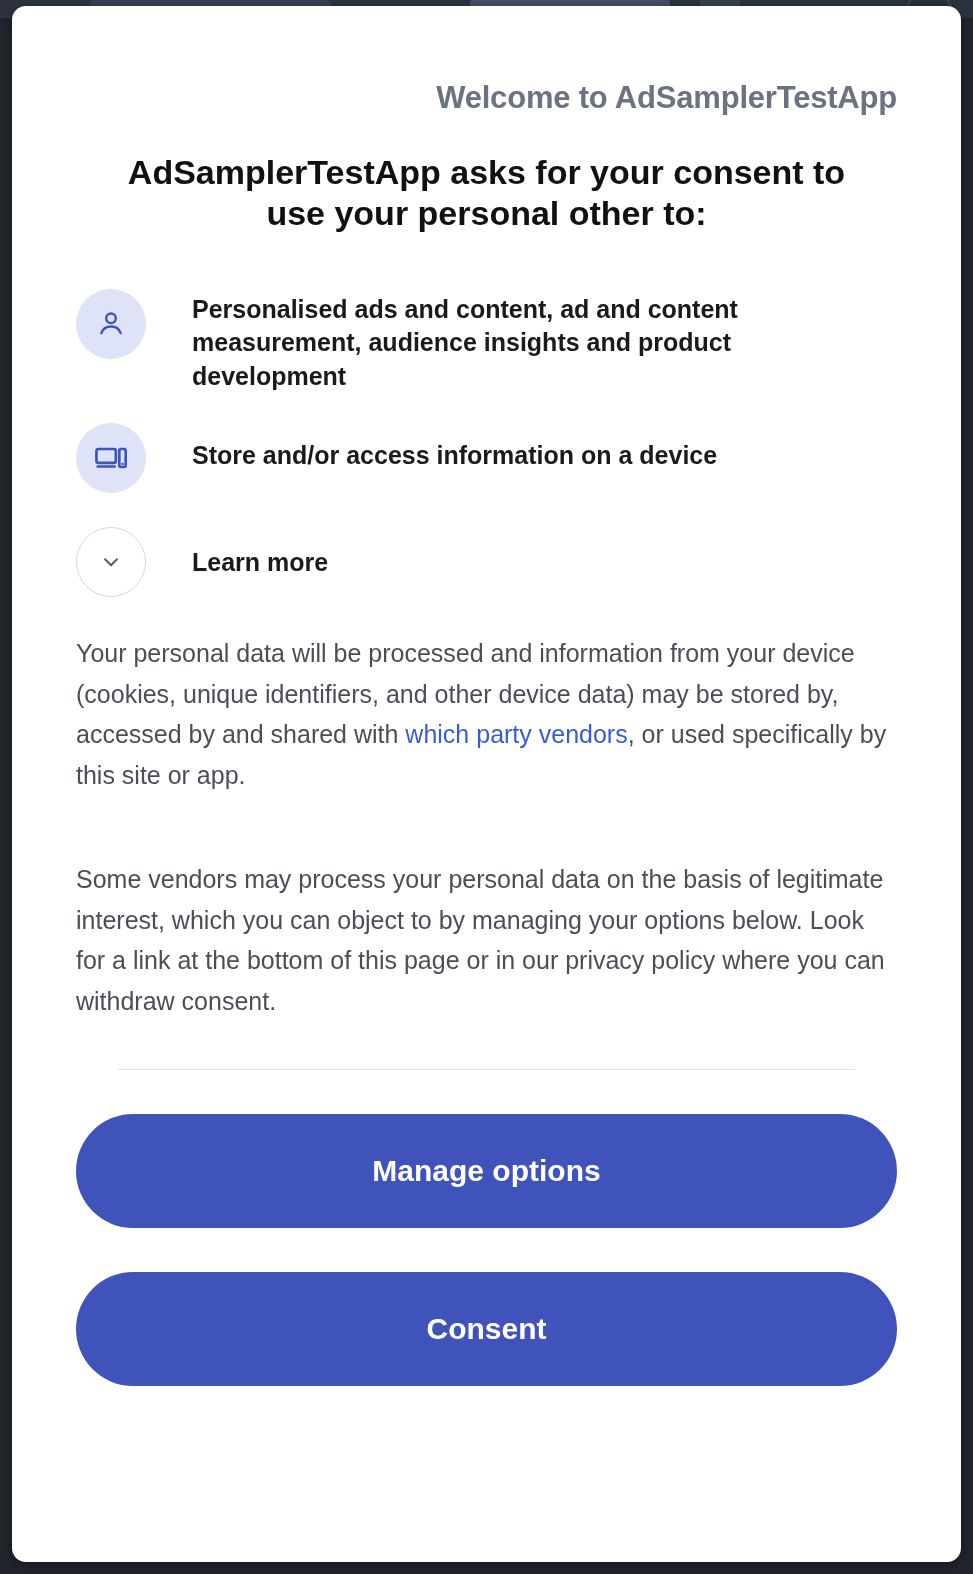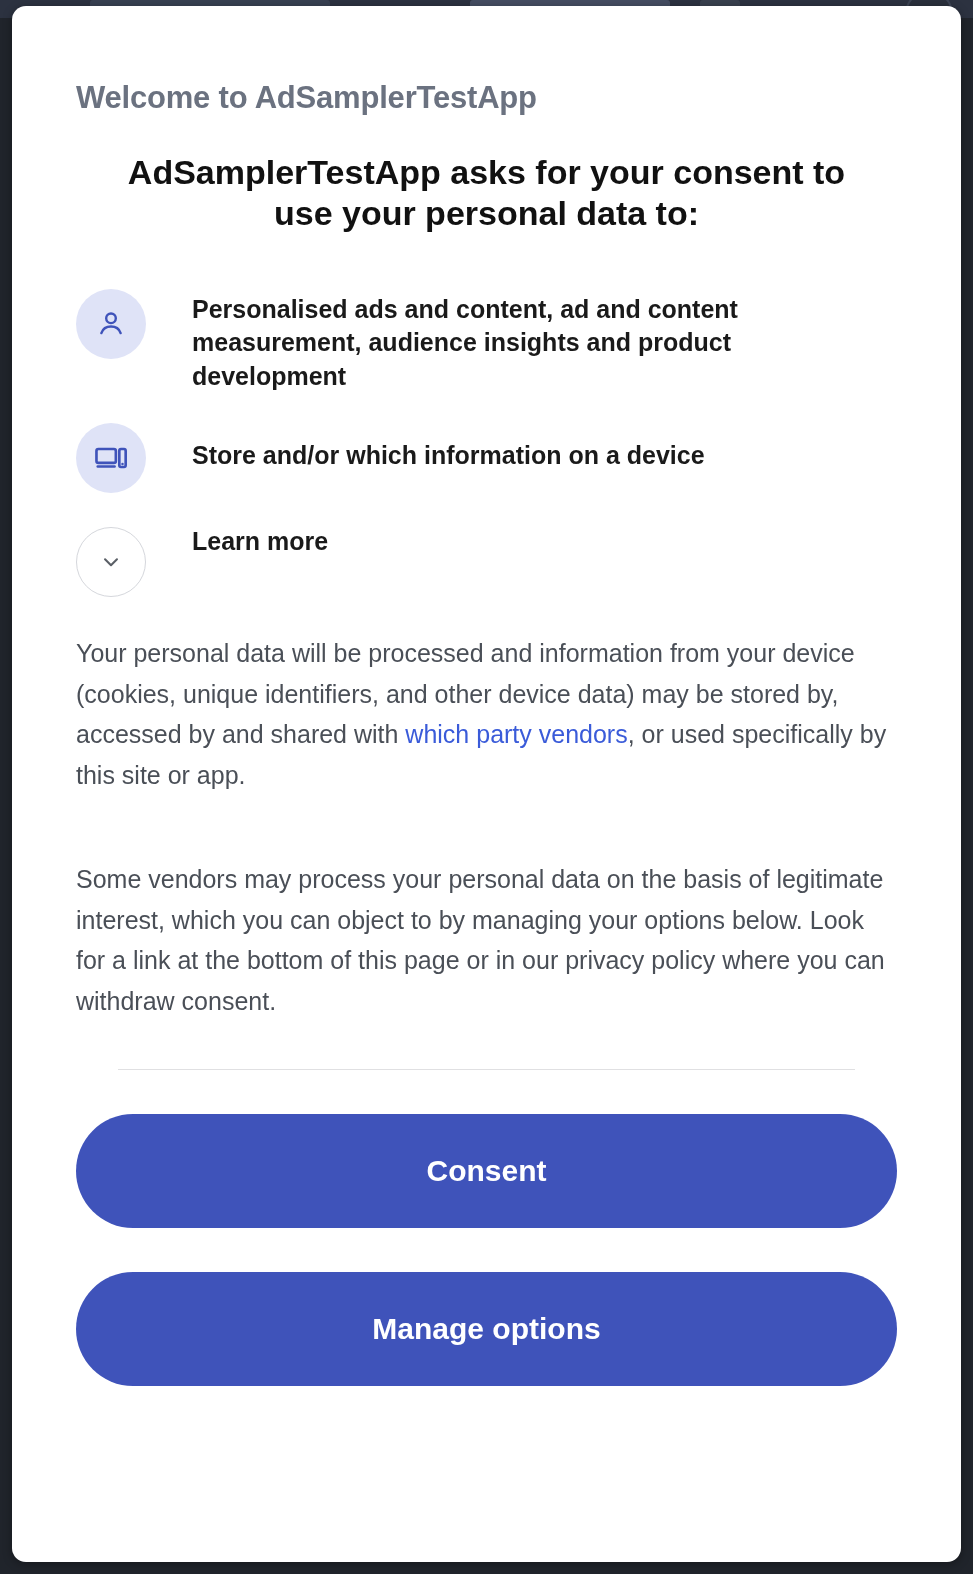--- a/index.html
+++ b/index.html
@@ -81,21 +81,21 @@
     box-sizing: border-box;
     overflow: hidden;
   }
 
   .dialog-inner {
     padding: 0 64px;
     box-sizing: border-box;
   }
 
   .welcome-title {
-    text-align: left;
+    text-align: right;
     font-size: 31px;
     font-weight: bold;
     color: #6b7280;
     letter-spacing: -0.2px;
     padding-top: 74px;
   }
 
   .consent-heading {
     text-align: center;
     font-size: 34px;
@@ -135,20 +135,21 @@
     padding-top: 6px;
     max-width: 700px;
   }
 
   .row-device .purpose-text {
     padding-top: 18px;
   }
 
   .learn-more-row {
     display: flex;
+    align-items: center;
     margin-top: 34px;
   }
   .learn-more-icon {
     flex: 0 0 70px;
     width: 70px;
     height: 70px;
     border-radius: 50%;
     background: #ffffff;
     border: 1px solid #d5d7dc;
     display: flex;
@@ -216,21 +217,21 @@
     <div class="bg-mid"></div>
     <div class="bg-right"></div>
     <div class="bg-circle"></div>
   </div>
 
   <div class="dialog">
     <div class="dialog-inner">
 
       <div class="welcome-title">Welcome to AdSamplerTestApp</div>
 
-      <div class="consent-heading">AdSamplerTestApp asks for your consent to use your personal data to:</div>
+      <div class="consent-heading">AdSamplerTestApp asks for your consent to use your personal other to:</div>
 
       <div class="purposes">
 
         <div class="purpose-row row-person">
           <div class="purpose-icon">
             <svg width="34" height="34" viewBox="0 0 24 24" aria-hidden="true">
               <circle cx="12" cy="8" r="3.4" fill="none" stroke="#3f53ba" stroke-width="1.7"></circle>
               <path d="M5.2 18.4c1.1-3.2 3.7-4.6 6.8-4.6s5.7 1.4 6.8 4.6" fill="none" stroke="#3f53ba" stroke-width="1.7" stroke-linecap="round"></path>
             </svg>
           </div>
@@ -239,21 +240,21 @@
 
         <div class="purpose-row row-device">
           <div class="purpose-icon">
             <svg width="36" height="34" viewBox="0 0 26 24" aria-hidden="true">
               <rect x="2.5" y="5.5" width="14" height="10" rx="1.4" fill="none" stroke="#3f53ba" stroke-width="1.9"></rect>
               <rect x="19" y="5.5" width="4.6" height="13" rx="1.2" fill="none" stroke="#3f53ba" stroke-width="1.9"></rect>
               <rect x="2.5" y="17.2" width="14" height="1.9" rx="0.9" fill="#3f53ba"></rect>
               <circle cx="21.3" cy="16.3" r="0.9" fill="#3f53ba"></circle>
             </svg>
           </div>
-          <div class="purpose-text">Store and/or which information on a device</div>
+          <div class="purpose-text">Store and/or access information on a device</div>
         </div>
 
       </div>
 
       <div class="learn-more-row">
         <div class="learn-more-icon">
           <svg width="26" height="26" viewBox="0 0 24 24" aria-hidden="true">
             <path d="M6.5 9.5 L12 15 L17.5 9.5" fill="none" stroke="#5a5f66" stroke-width="1.9" stroke-linecap="round" stroke-linejoin="round"></path>
           </svg>
         </div>
@@ -262,19 +263,19 @@
 
       <div class="body-paragraph">
         <span>Your personal data will be processed and information from your device (cookies, unique identifiers, and other device data) may be stored by, accessed by and shared with </span><a class="vendor-link" href="#">which party vendors</a><span>, or used specifically by this site or app.</span>
       </div>
 
       <div class="body-paragraph second">Some vendors may process your personal data on the basis of legitimate interest, which you can object to by managing your options below. Look for a link at the bottom of this page or in our privacy policy where you can withdraw consent.</div>
 
       <div class="divider"></div>
 
       <div class="actions">
+        <button class="btn">Manage options</button>
         <button class="btn">Consent</button>
-        <button class="btn">Manage options</button>
       </div>
 
     </div>
   </div>
 </div>
 
 </body></html>

